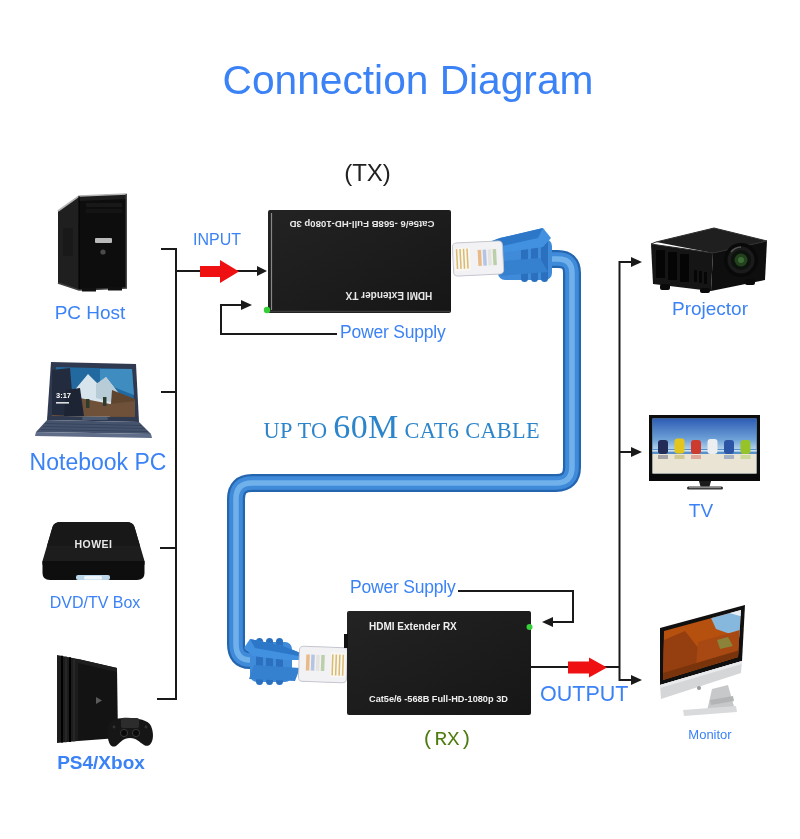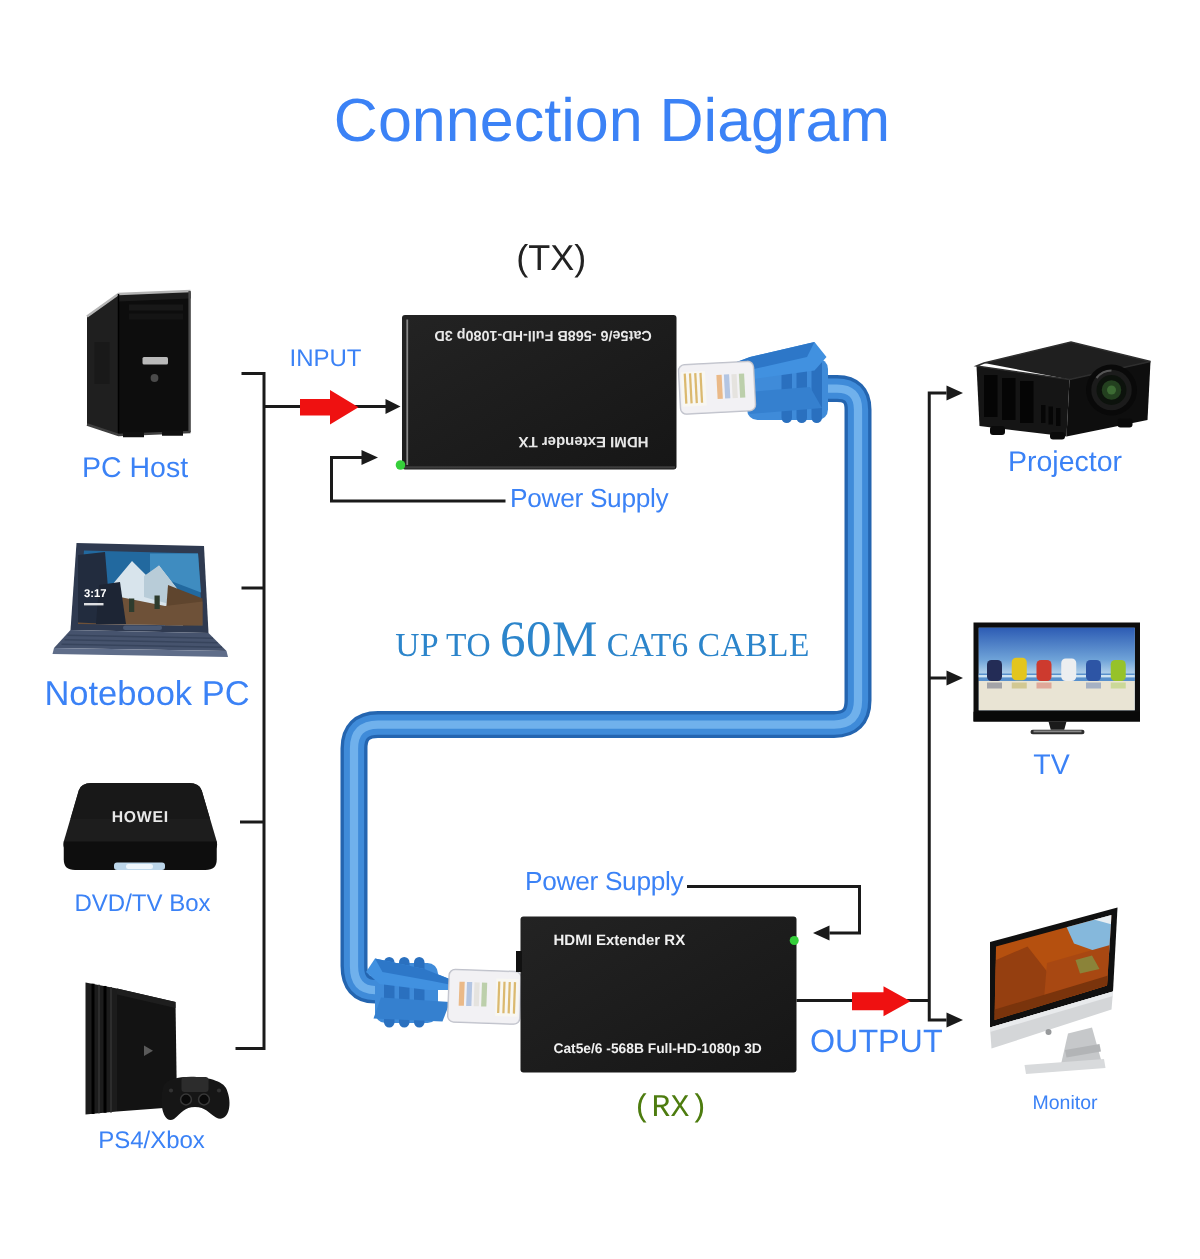--- a/index.html
+++ b/index.html
@@ -286,17 +286,17 @@
   <div class="t" style="left:367.5px;top:161px;transform:translateX(-50%);font-size:24px;color:#222;">(TX)</div>
   <div class="t" style="left:447px;top:729px;transform:translateX(-50%);font-size:21px;color:#4d7c0f;font-family:Liberation Mono, monospace;">(RX)</div>
   <div class="t" style="left:193px;top:232px;font-size:16px;">INPUT</div>
   <div class="t" style="left:540px;top:684px;font-size:21.5px;">OUTPUT</div>
   <div class="t" style="left:340px;top:324px;font-size:17.5px;letter-spacing:-0.2px;">Power Supply</div>
   <div class="t" style="left:350px;top:579px;font-size:17.5px;letter-spacing:-0.2px;">Power Supply</div>
   <div class="t" id="cat6" style="left:263.5px;top:410px;color:#2c85cb;font-size:22.3px;letter-spacing:0.35px;font-family:Liberation Serif, serif;">UP TO <span style="font-size:34px;">60M</span> CAT6 CABLE</div>
   <div class="t lbl" style="left:90px;top:303px;transform:translateX(-50%);font-size:19px;">PC Host</div>
   <div class="t lbl" style="left:98px;top:451px;transform:translateX(-50%);font-size:23px;">Notebook PC</div>
   <div class="t lbl" style="left:95px;top:595px;transform:translateX(-50%);font-size:16px;">DVD/TV Box</div>
-  <div class="t lbl" style="left:101px;top:753px;transform:translateX(-50%);font-size:16px;">PS4/Xbox</div>
+  <div class="t lbl" style="left:101px;top:753px;transform:translateX(-50%);font-size:19px;font-weight:bold;">PS4/Xbox</div>
   <div class="t lbl" style="left:710px;top:299px;transform:translateX(-50%);font-size:19px;">Projector</div>
   <div class="t lbl" style="left:701px;top:501px;transform:translateX(-50%);font-size:19px;">TV</div>
   <div class="t lbl" style="left:710px;top:728px;transform:translateX(-50%);font-size:13px;">Monitor</div>
 </div>
 
 </body></html>

